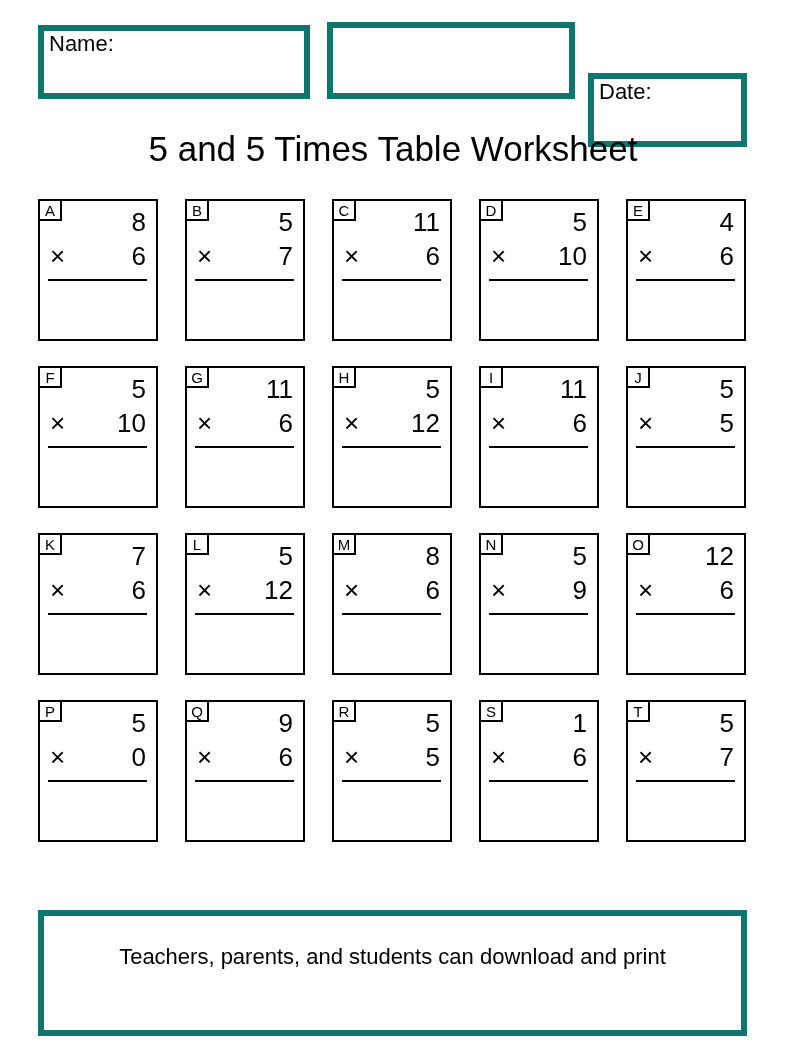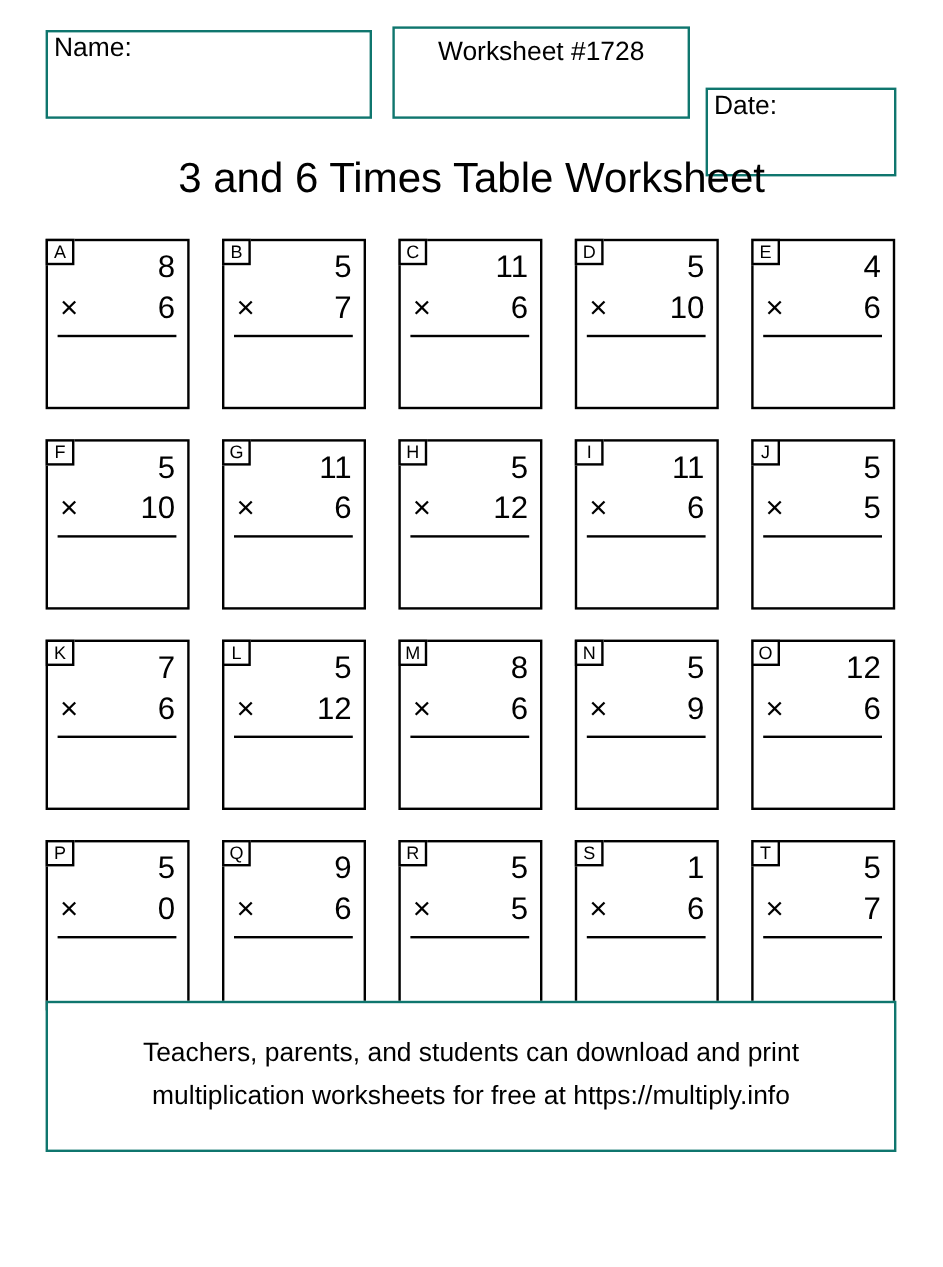--- a/index.html
+++ b/index.html
@@ -9,21 +9,21 @@
     height: 1056px;
     background: #ffffff;
     color: #000000;
     font-family: "Liberation Sans", "DejaVu Sans", sans-serif;
     position: relative;
     overflow: hidden;
   }
 
   .frame {
     position: absolute;
-    border: 2px solid #0f766e;
+    border: 6px solid #0f766e;
     background: #ffffff;
   }
 
   
   #name-box  { left: 38px;  top: 25px; width: 272px; height: 74px; font-size: 22px; line-height: 24px; padding: 1px 0 0 5px; }
   #ws-box    { left: 327px; top: 22px; width: 248px; height: 77px; font-size: 22px; line-height: 30px; padding-top: 4px; text-align: center; }
   #date-box  { left: 588px; top: 25px; width: 159px; height: 74px; font-size: 22px; line-height: 24px; padding: 1px 0 0 5px; margin-top: 48px; }
 
   
   #page-title {
@@ -76,43 +76,42 @@
     top: 78px; left: 8px; right: 9px; height: 2px;
     background: #000000;
   }
   .answer-space {
     position: absolute;
     top: 80px; left: 0; right: 0; bottom: 0;
   }
 
   
   #footer-box {
-    left: 38px; top: 834px; width: 709px; height: 126px;
+    left: 38px; top: 910px; width: 709px; height: 126px;
     text-align: center;
     font-size: 22px;
     line-height: 36px;
     padding-top: 23px;
   }
 </style>
 </head>
 <body>
 
 <div class="frame" id="name-box">
   <span>Name:</span>
 </div>
 
 <div class="frame" id="ws-box">
-  <div>Worksheet #1728</div>
 </div>
 
 <div class="frame" id="date-box">
   <span>Date:</span>
 </div>
 
-<div id="page-title">3 and 6 Times Table Worksheet</div>
+<div id="page-title">5 and 5 Times Table Worksheet</div>
 
 <div id="grid">
 
     <div class="cell">
       <div class="cell-label">A</div>
       <div class="nums">
         <div>8</div>
         <div class="num-bottom-row">
           <span class="mul-sign">×</span>
           <span>6</span>
@@ -365,14 +364,13 @@
           <span>7</span>
         </div>
       </div>
       <div class="answer-line"></div>
       <div class="answer-space"></div>
     </div>
   </div>
 
 <div class="frame" id="footer-box">
   <div>Teachers, parents, and students can download and print</div>
-  <div>multiplication worksheets for free at https://multiply.info</div>
 </div>
 
 </body></html>

